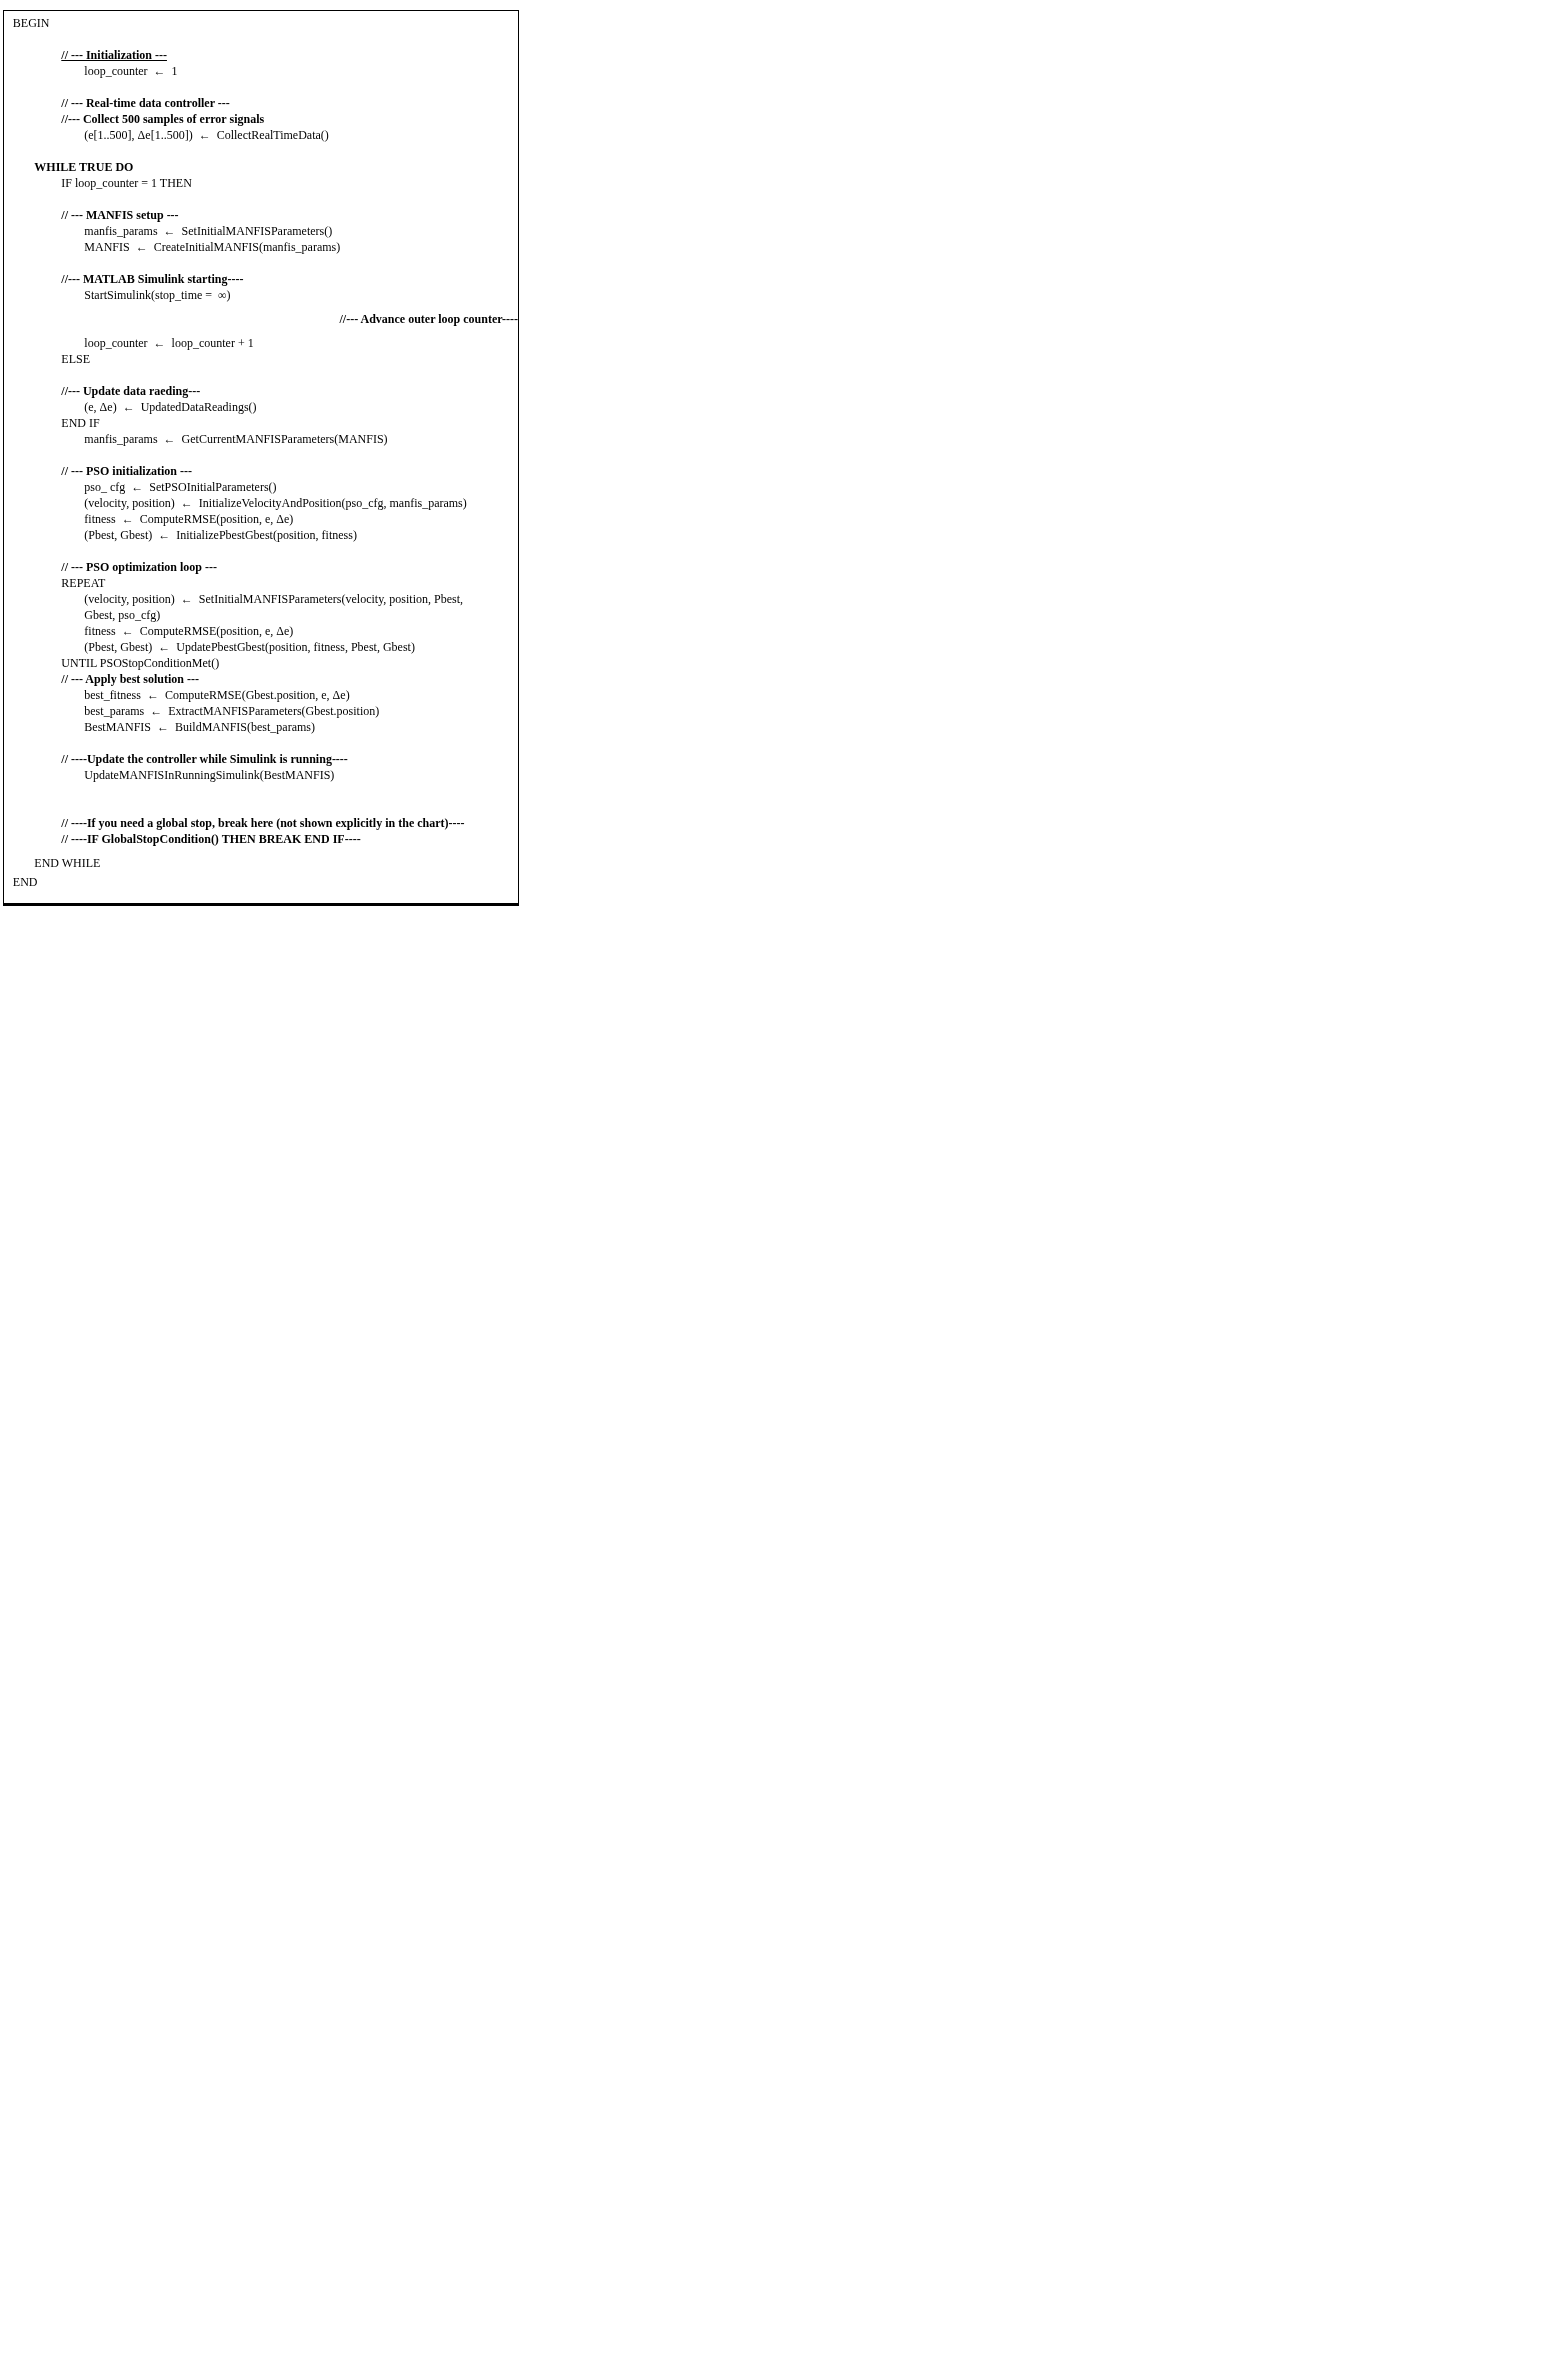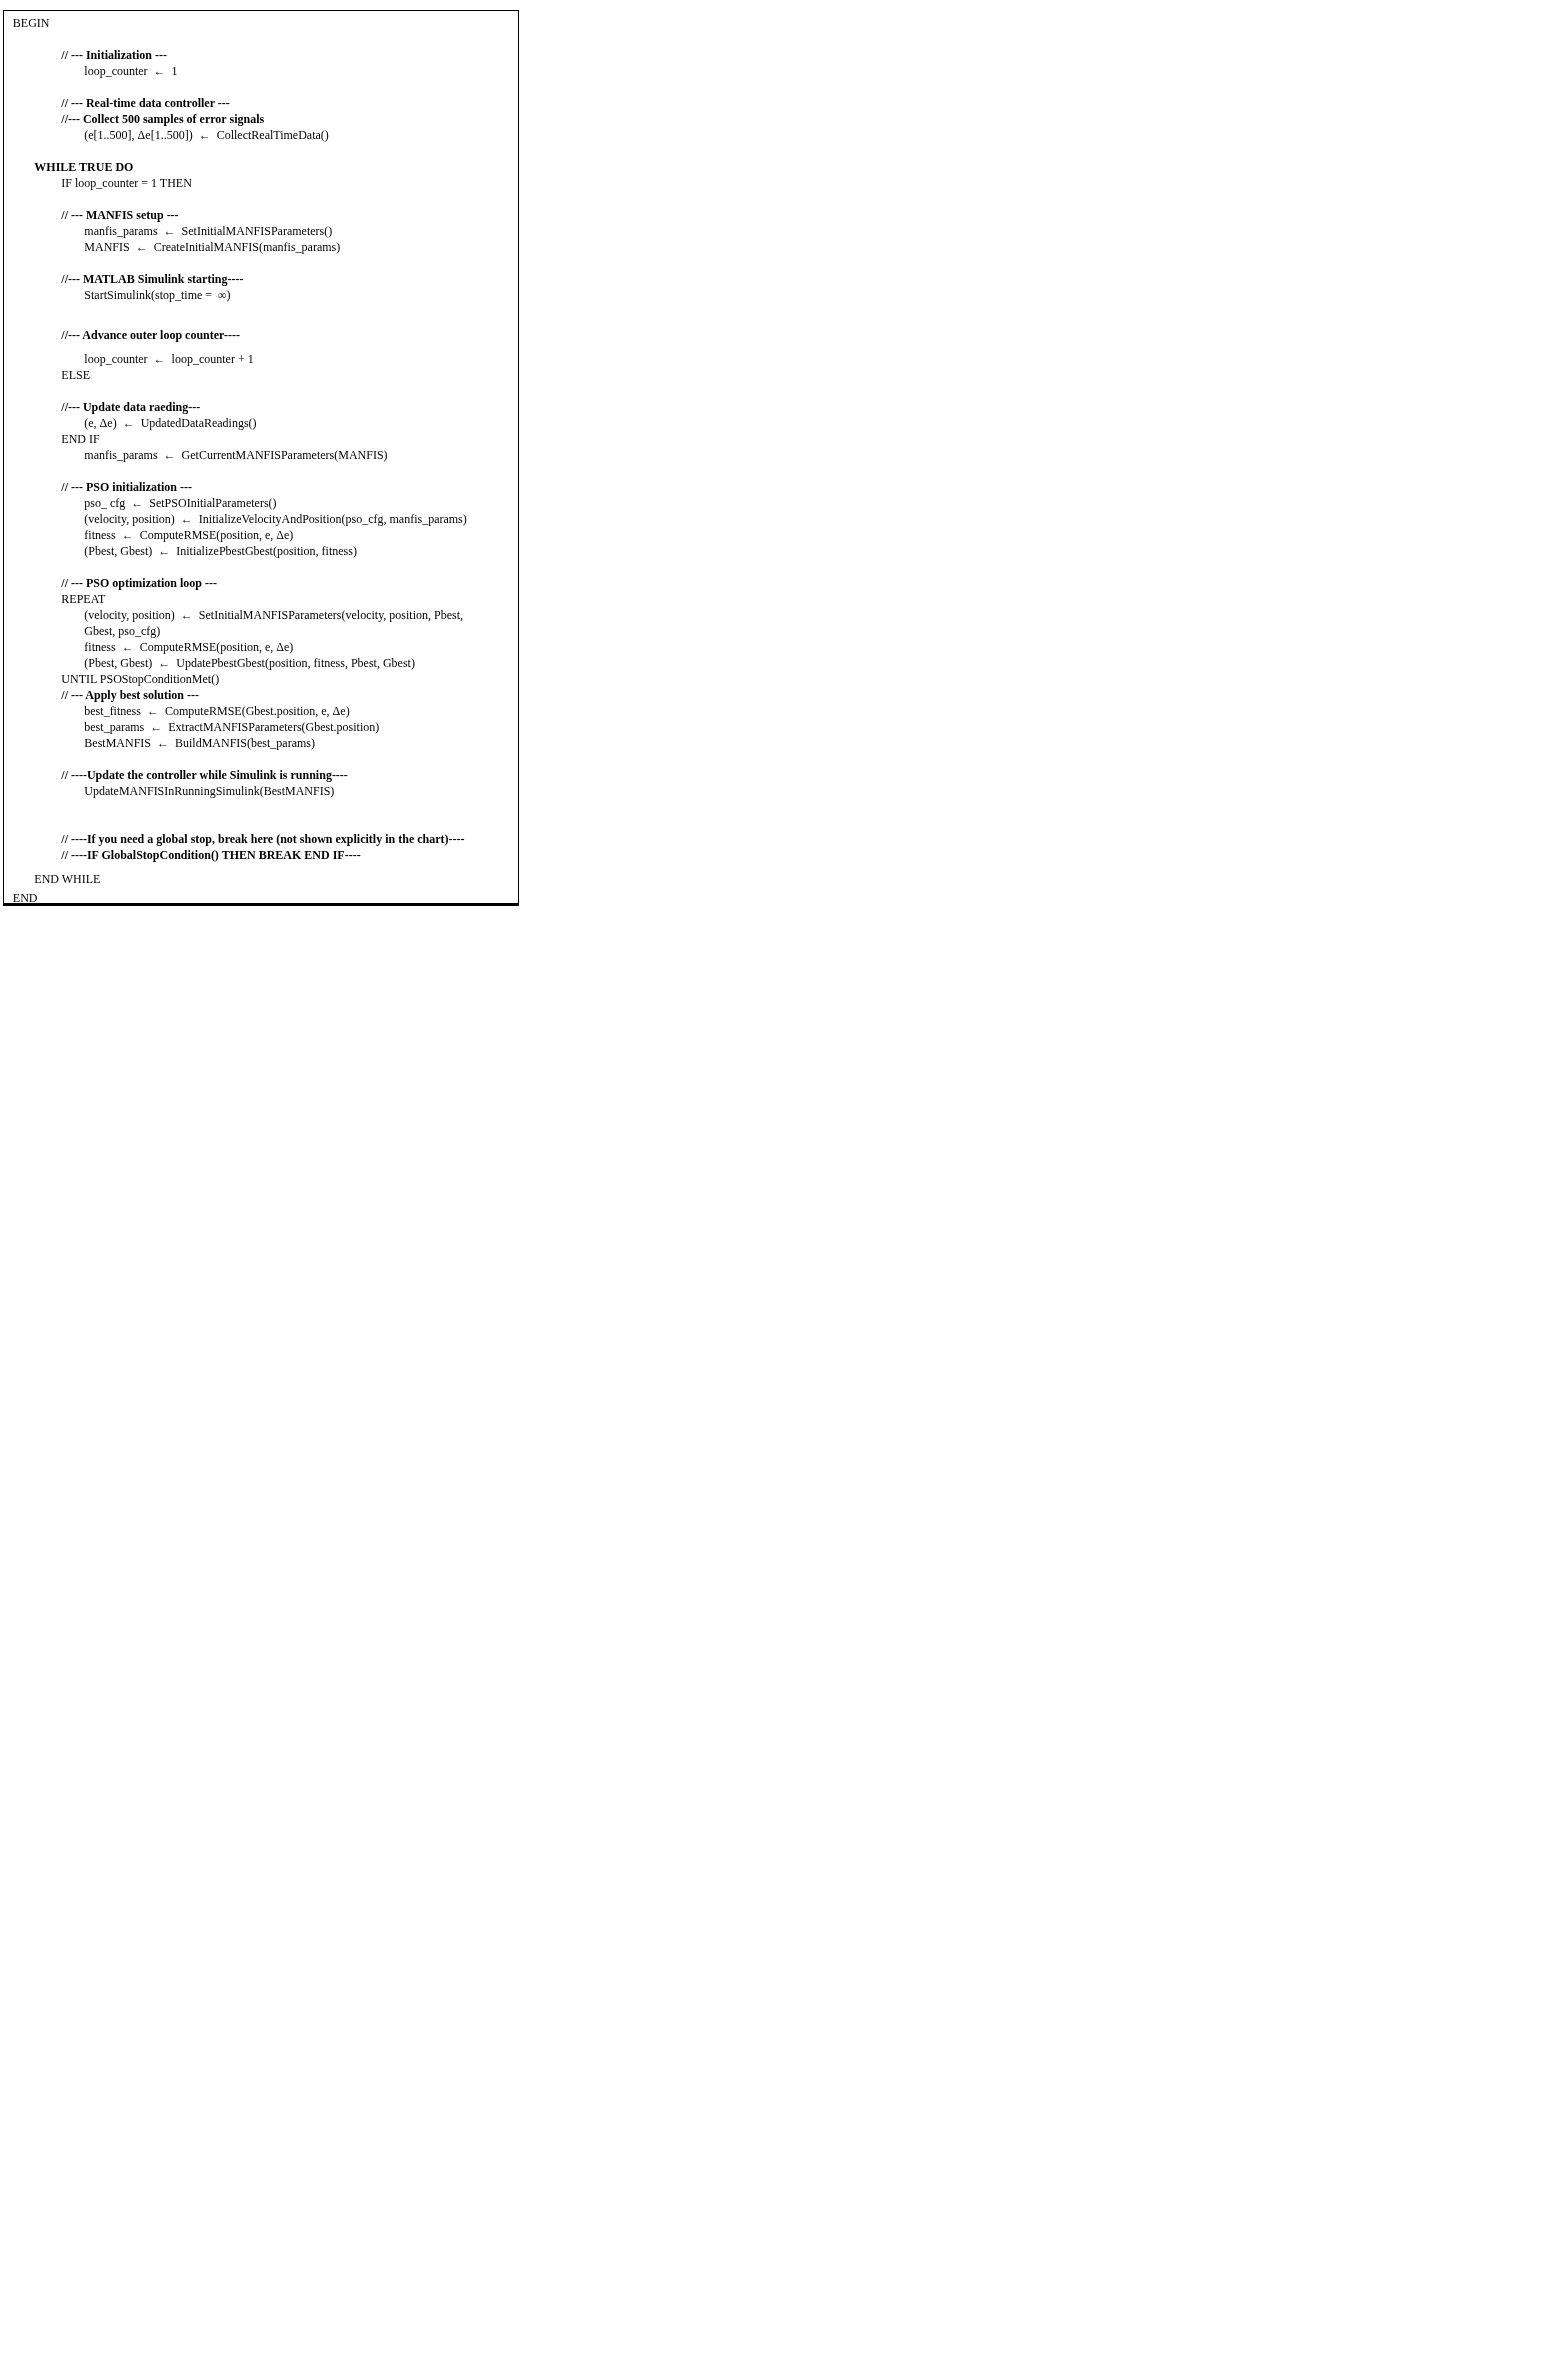--- a/index.html
+++ b/index.html
@@ -41,33 +41,33 @@
   .indent-1 { padding-left: 30px;  }
   .indent-2 { padding-left: 57px; }
   .indent-3 { padding-left: 80px; }
 </style>
 </head>
 <body>
 
 <div class="page">
   <div class="listing-box" id="listing">
       <div class="code-line indent-0">BEGIN</div>
-      <div class="code-line indent-2 bold" style="margin-top: 16px;">// --- Initialization ---</div>
+      <div class="code-line indent-2 bold" style="margin-top: 16px; text-decoration: underline;">// --- Initialization ---</div>
       <div class="code-line indent-3">loop_counter  ←  1</div>
       <div class="code-line indent-2 bold" style="margin-top: 16px;">// --- Real-time data controller ---</div>
       <div class="code-line indent-2 bold">//--- Collect 500 samples of error signals</div>
       <div class="code-line indent-3">(e[1..500], Δe[1..500])  ←  CollectRealTimeData()</div>
       <div class="code-line indent-1" style="margin-top: 16px; font-weight: bold;">WHILE TRUE DO</div>
       <div class="code-line indent-2">IF loop_counter = 1 THEN</div>
       <div class="code-line indent-2 bold" style="margin-top: 16px;">// --- MANFIS setup ---</div>
       <div class="code-line indent-3">manfis_params  ←  SetInitialMANFISParameters()</div>
       <div class="code-line indent-3">MANFIS  ←  CreateInitialMANFIS(manfis_params)</div>
       <div class="code-line indent-2 bold" style="margin-top: 16px;">//--- MATLAB Simulink starting----</div>
       <div class="code-line indent-3">StartSimulink(stop_time =  ∞)</div>
-      <div class="code-line indent-2 bold" style="margin-top: 24px;">//--- Advance outer loop counter----</div>
+      <div class="code-line indent-2 bold" style="margin-top: 8px; text-align: right;">//--- Advance outer loop counter----</div>
       <div class="code-line indent-3" style="margin-top: 8px;">loop_counter  ←  loop_counter + 1</div>
       <div class="code-line indent-2">ELSE</div>
       <div class="code-line indent-2 bold" style="margin-top: 16px;">//--- Update data raeding---</div>
       <div class="code-line indent-3">(e, Δe)  ←  UpdatedDataReadings()</div>
       <div class="code-line indent-2">END IF</div>
       <div class="code-line indent-3">manfis_params  ←  GetCurrentMANFISParameters(MANFIS)</div>
       <div class="code-line indent-2 bold" style="margin-top: 16px;">// --- PSO initialization ---</div>
       <div class="code-line indent-3">pso_ cfg  ←  SetPSOInitialParameters()</div>
       <div class="code-line indent-3">(velocity, position)  ←  InitializeVelocityAndPosition(pso_cfg, manfis_params)</div>
       <div class="code-line indent-3">fitness  ←  ComputeRMSE(position, e, Δe)</div>

